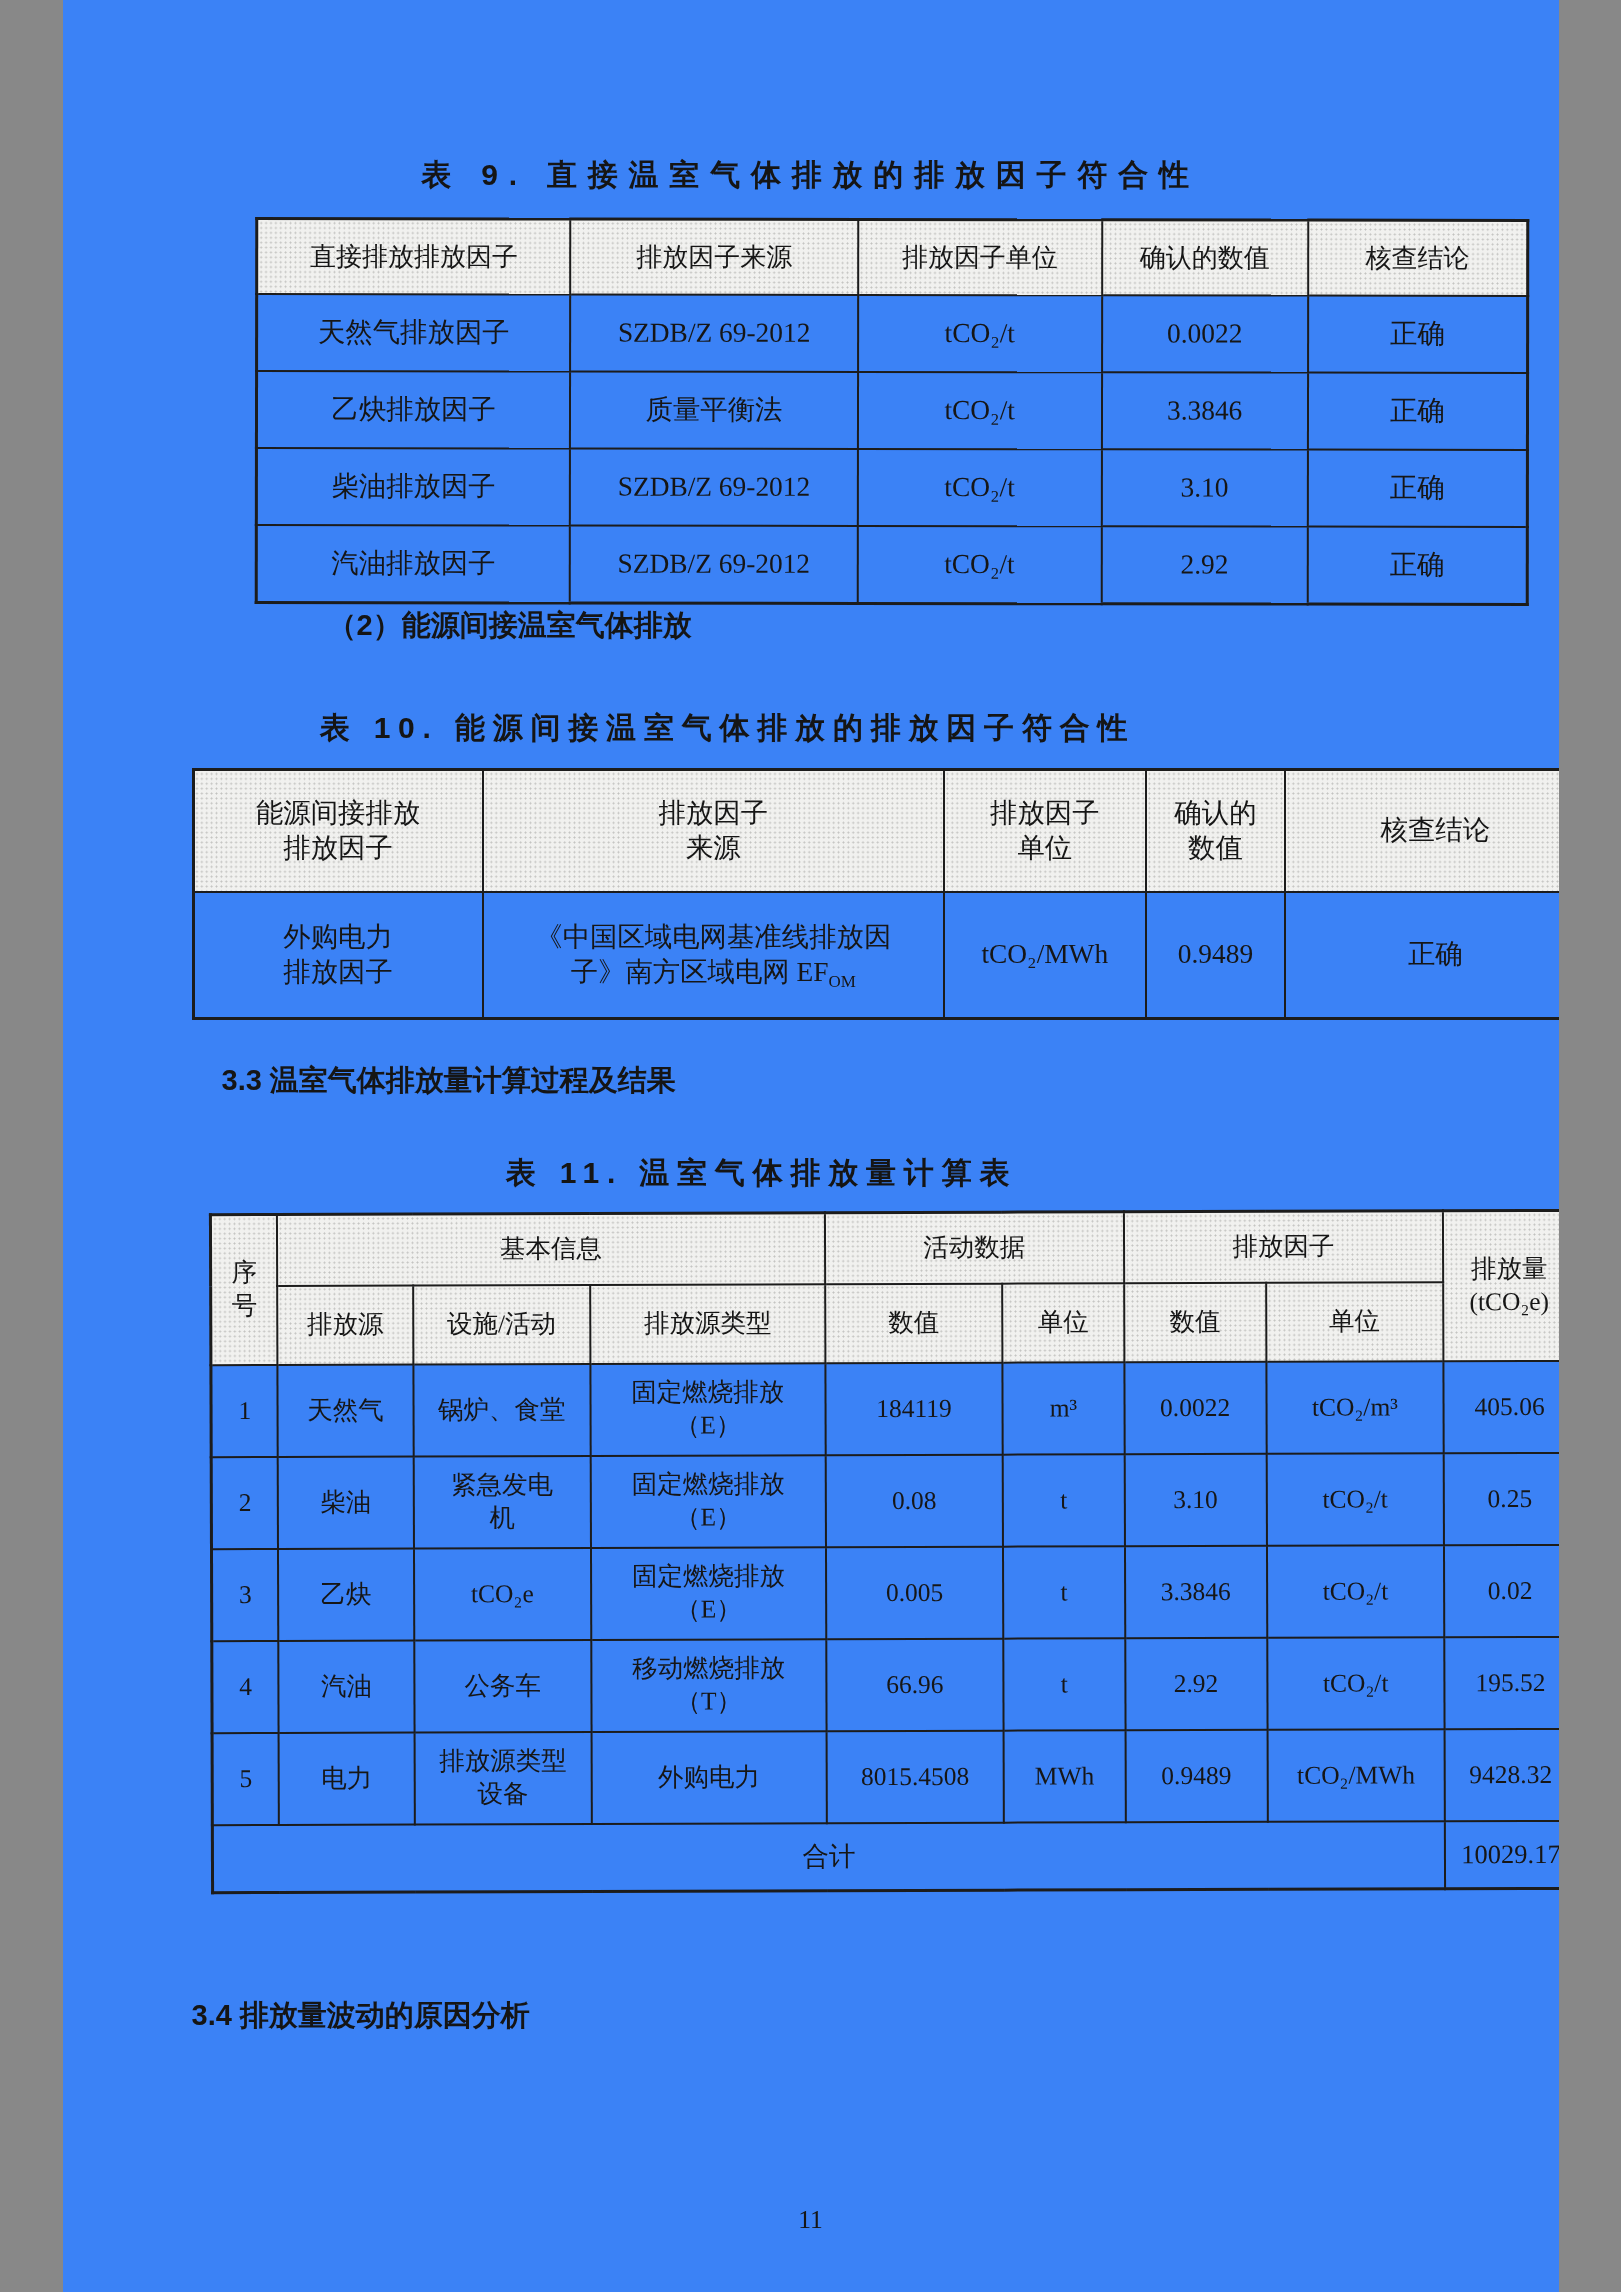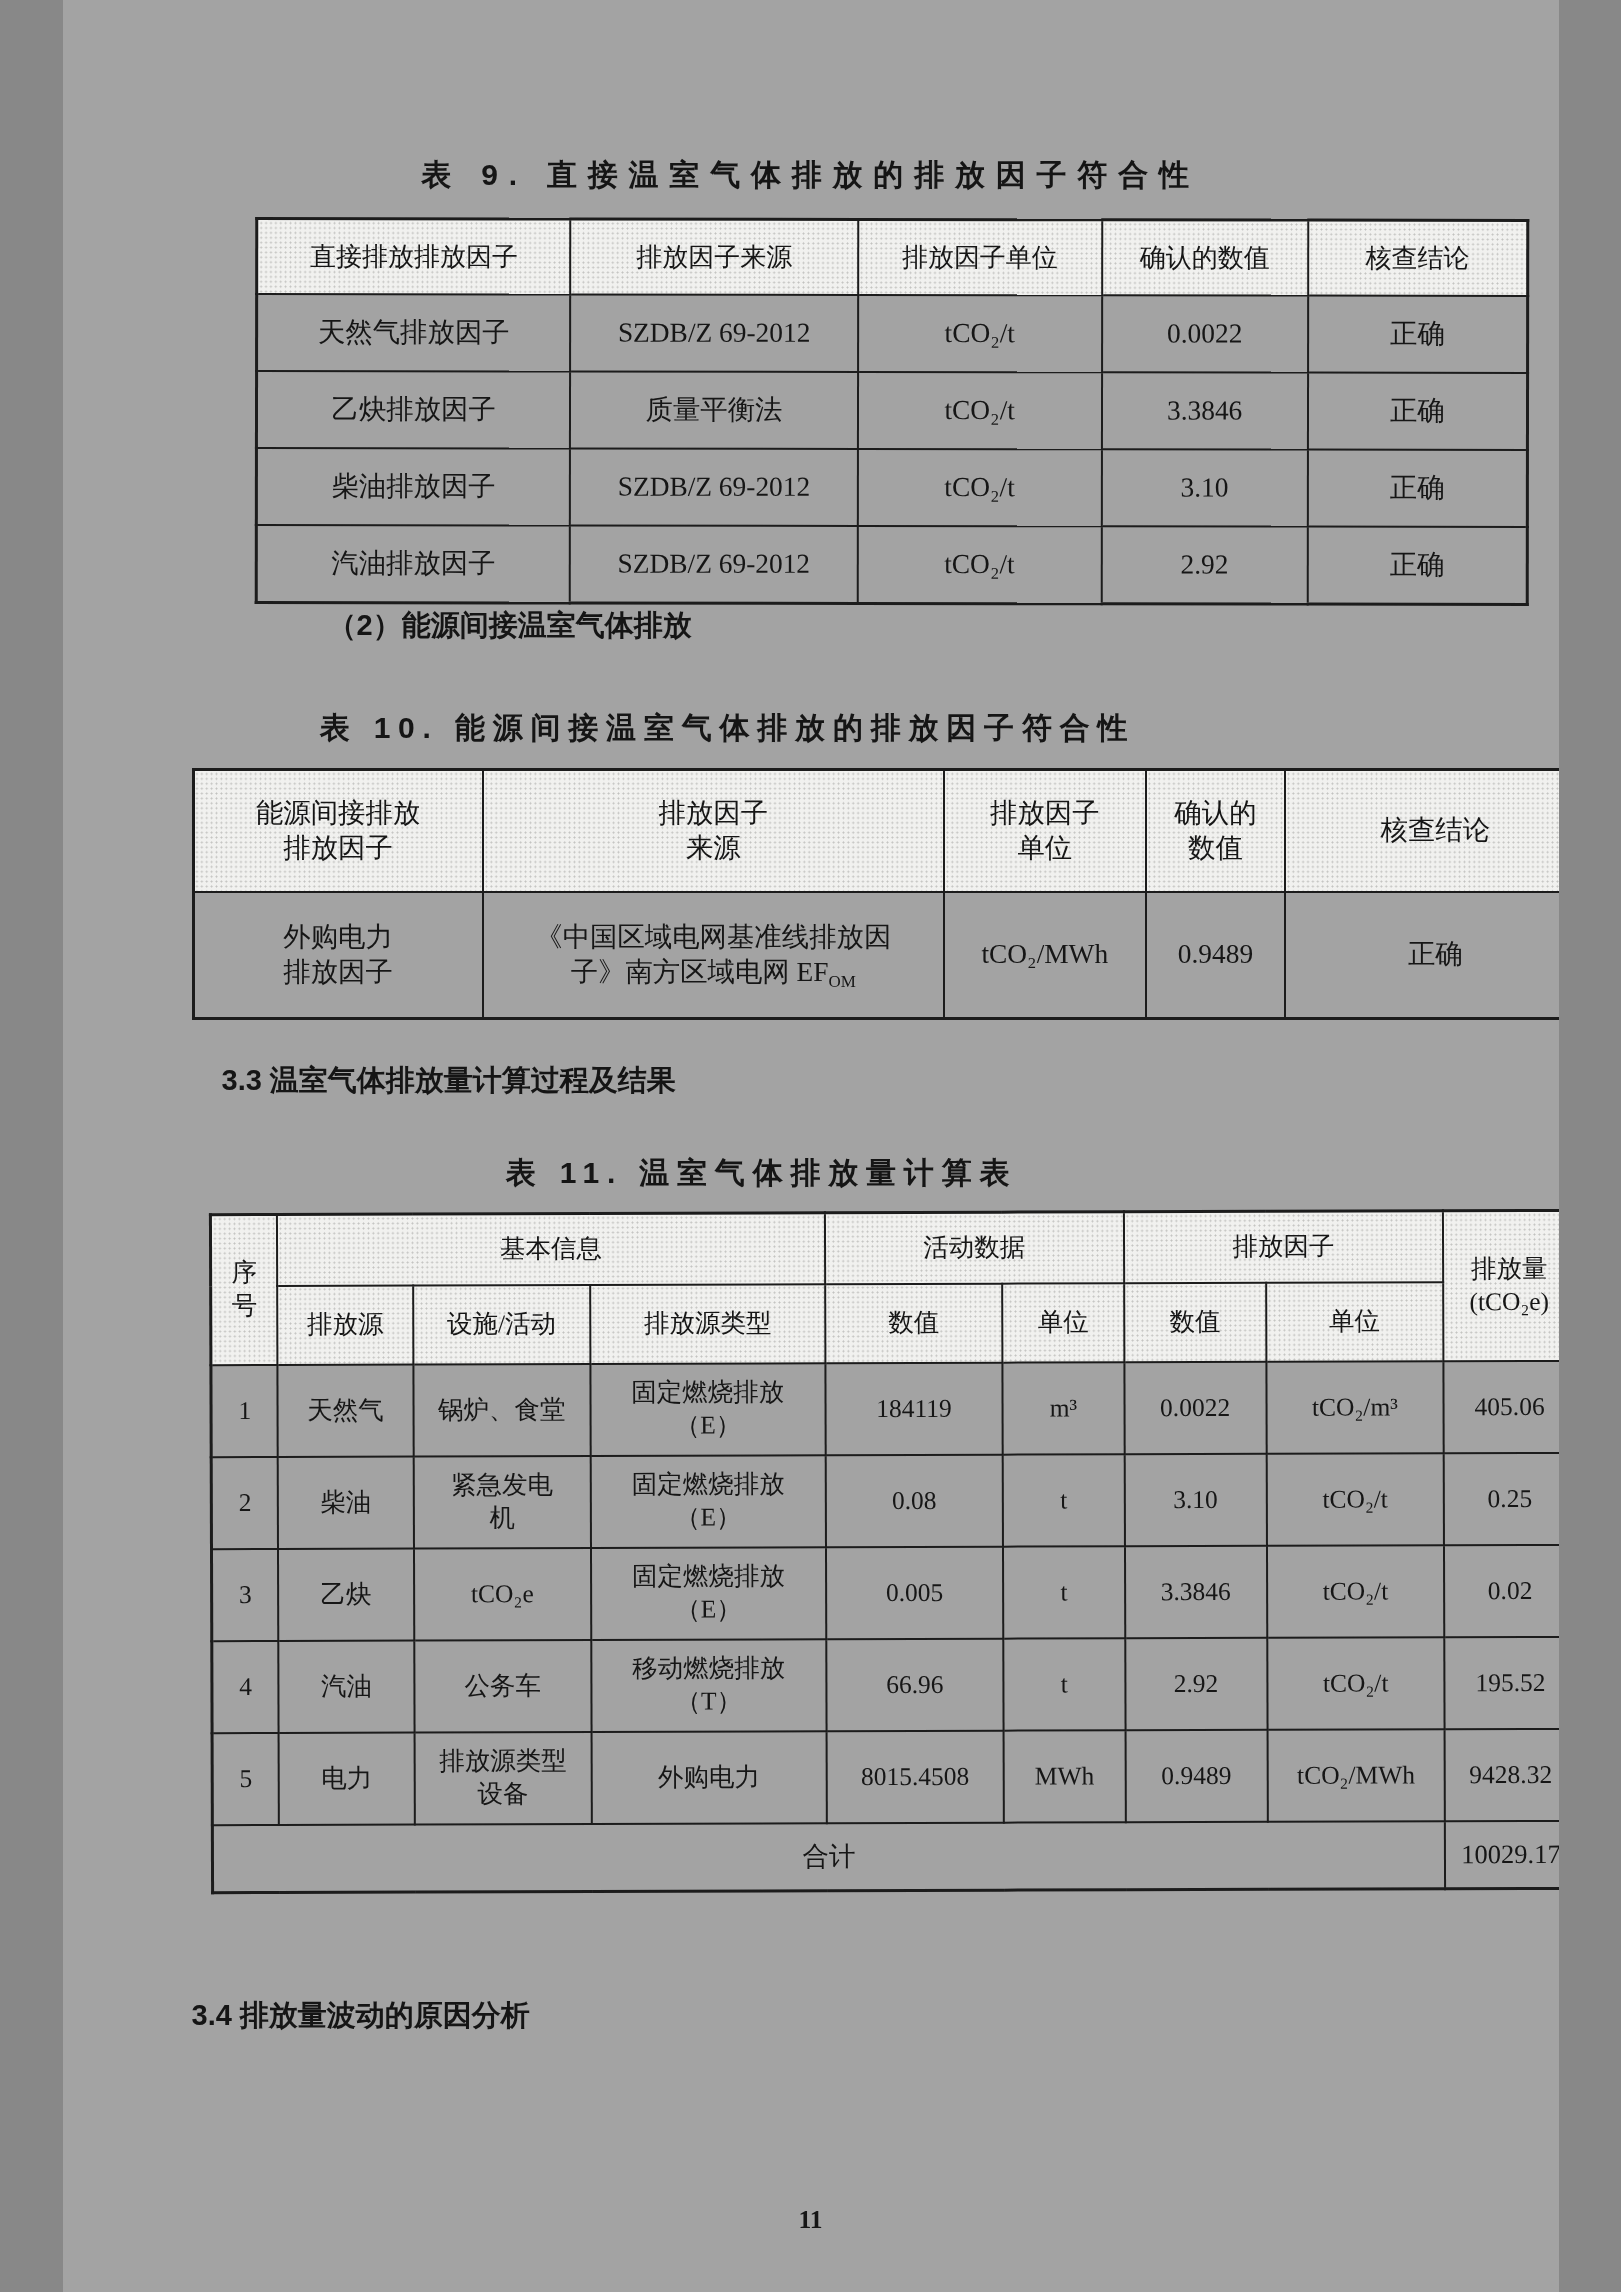--- a/index.html
+++ b/index.html
@@ -1,18 +1,18 @@
 <!DOCTYPE html>
 <html><head>
 <meta charset="utf-8">
 <style>
   html,body { margin:0; padding:0; background:#888; }
   .page {
     position:relative; width:1496px; height:2293px; margin:0 auto;
-    background:#a3a3a3; color:#1a1a1a; overflow:hidden;
+    background:#3b82f6; color:#1a1a1a; overflow:hidden;
     font-family:"Liberation Serif","DejaVu Serif",serif;
   }
   
   .tbl-title {
     position:absolute; left:0; right:0; text-align:center;
     font-family:"Liberation Sans","DejaVu Sans",sans-serif;
     font-weight:700; font-size:30px; letter-spacing:10.8px; color:#151515;
     white-space:nowrap;
   }
   .sec-heading {
@@ -46,21 +46,21 @@
   .table11 tr.total-row td { height:61px; font-size:26.5px; }
   sub { font-size:0.62em; line-height:0; }
   
   .body-par {
     position:absolute; left:131px; top:2078px; width:1384px;
     font-size:29px; line-height:1.55; letter-spacing:1.5px;
     text-indent:86px; color:#161616;
   }
   .page-num {
     position:absolute; left:0; right:0; top:2205px; text-align:center;
-    font-size:25.5px; font-weight:700; color:#161616;
+    font-size:25.5px; font-weight:400; color:#161616;
   }
   
   .artifact { position:absolute; }
   .artifact .bar  { position:absolute; background:#2b2b2b; }
   .artifact .st   { position:absolute; background:#3a3a3a; opacity:.85; border-radius:2px; }
 </style>
 </head>
 <body>
 
 <div class="page">

